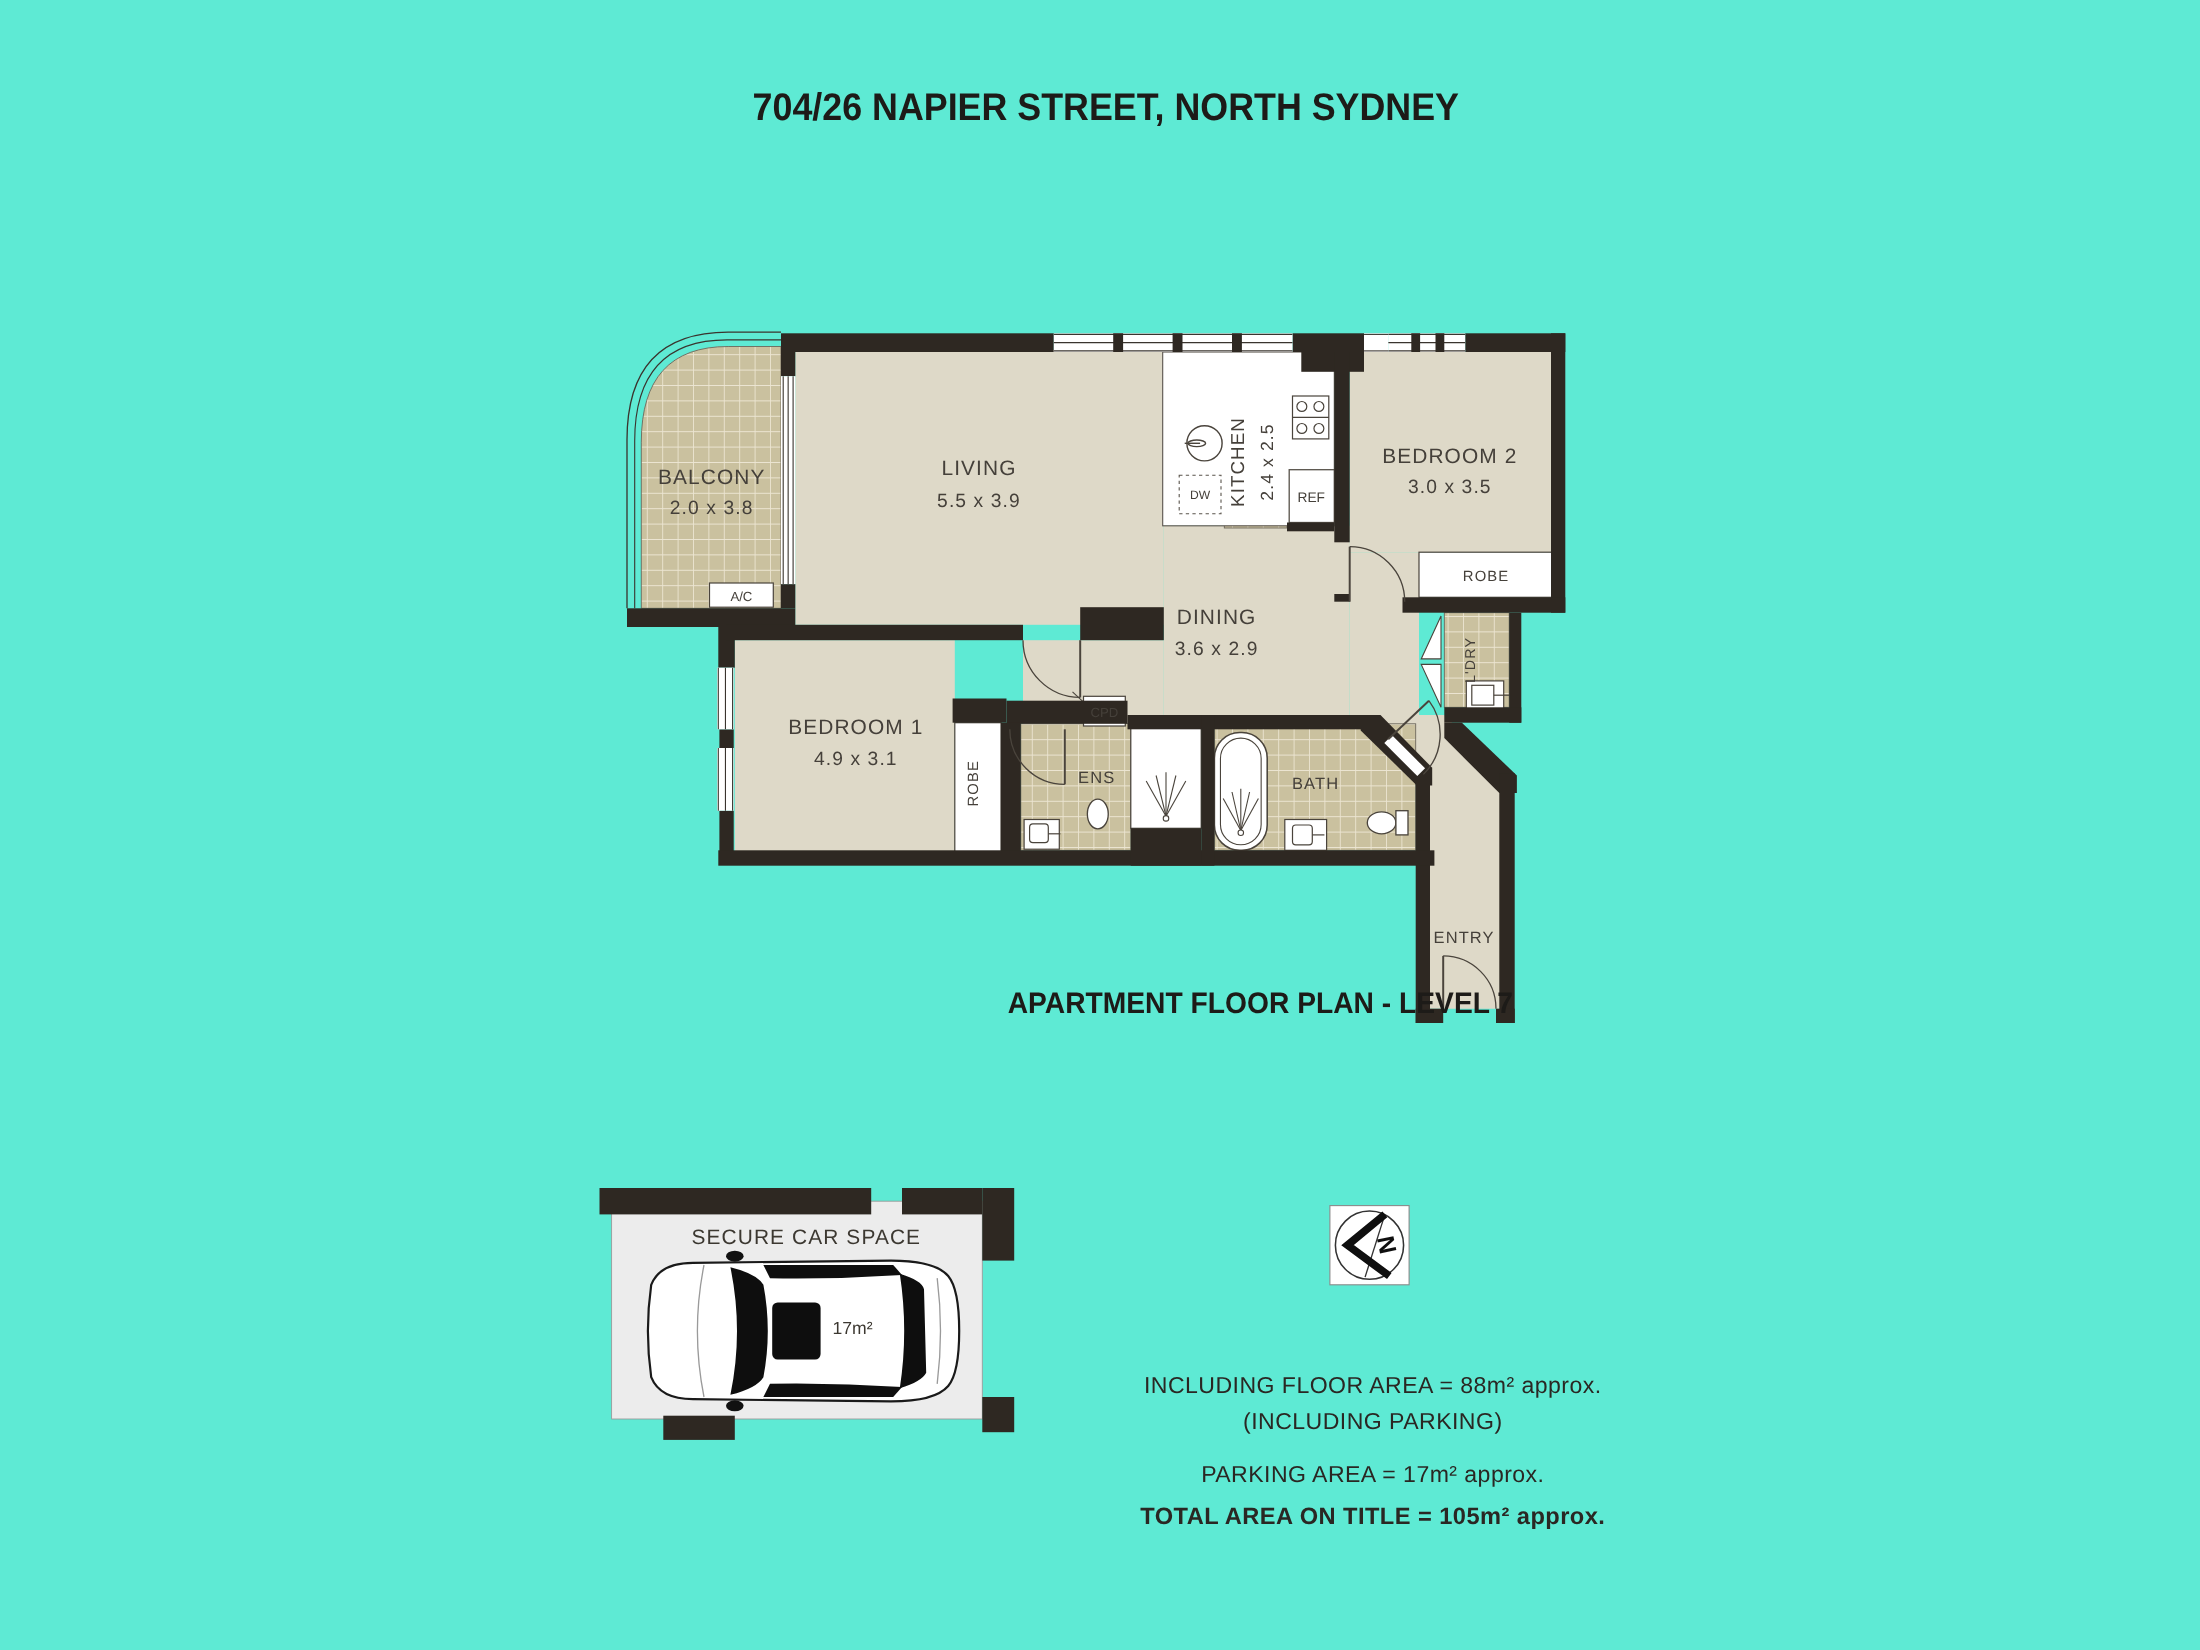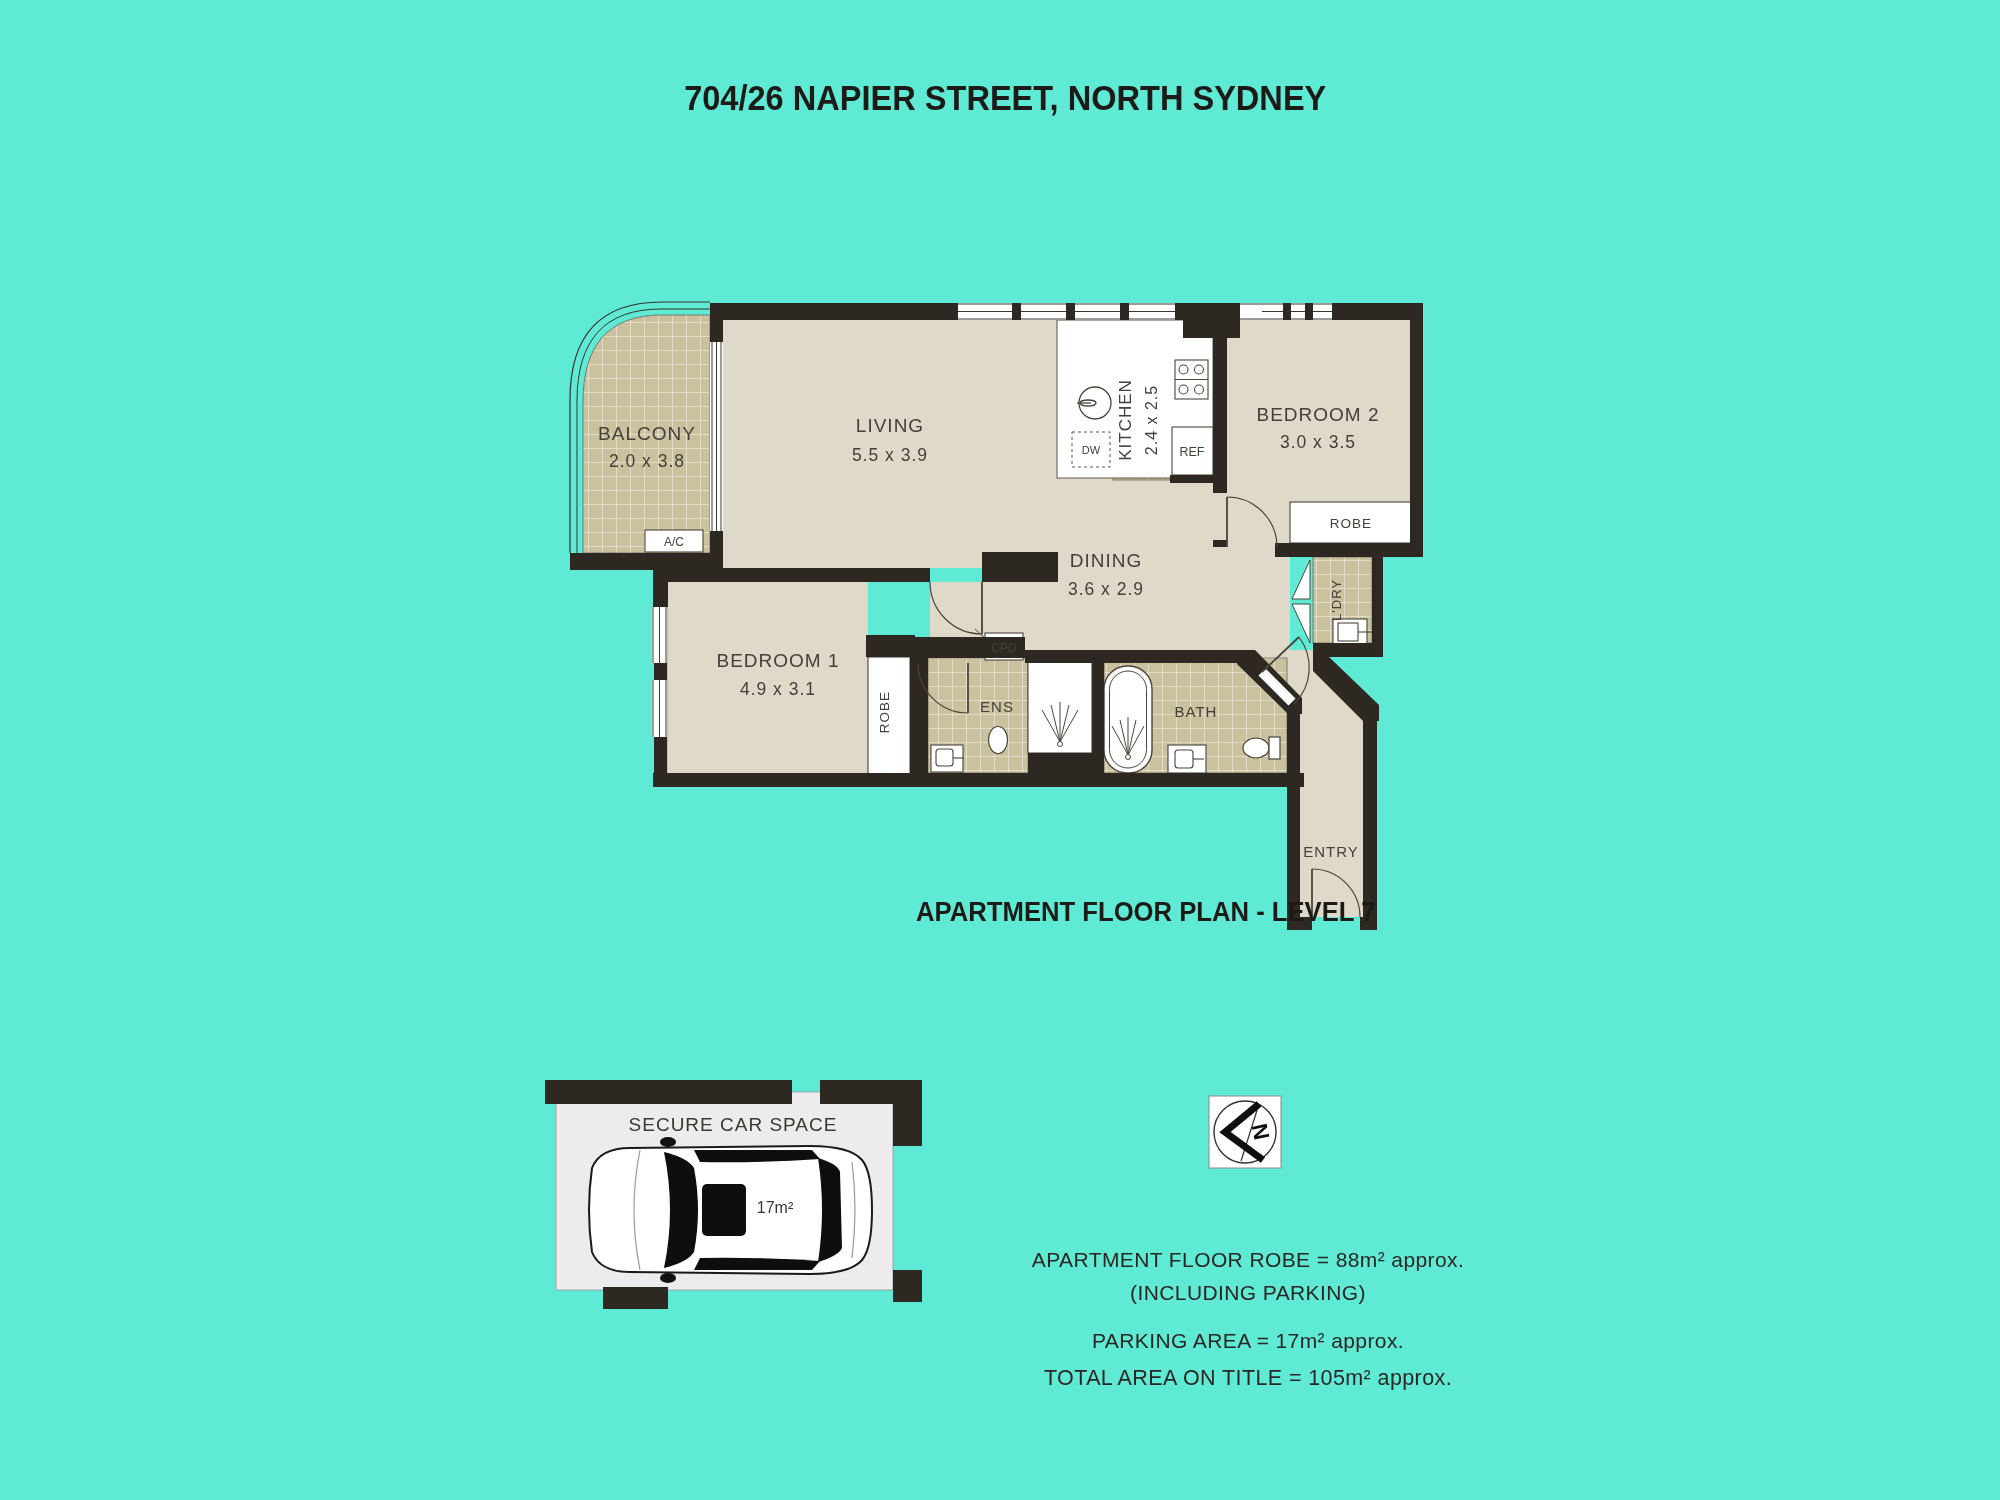--- a/index.html
+++ b/index.html
@@ -8,21 +8,21 @@
   .abs{position:absolute;}
   #title{left:0;right:0;top:78px;text-align:center;font-size:35px;font-weight:bold;
          letter-spacing:0px;color:#1d1b18;}
   #title span{display:inline-block;transform:scaleX(.93);}
   .caption{font-size:27px;font-weight:bold;color:#1d1b18;text-align:right;}
   .caption span{display:inline-block;transform:scaleX(.95);}
   #plan-caption{left:588px;top:897px;width:800px;}
   #parking-caption{left:538px;top:1338px;width:400px;}
   #areas{left:1028px;top:1248px;width:440px;text-align:center;color:#2a2723;}
   #areas .ln{font-size:21px;letter-spacing:.4px;margin:0 0 9px 0;}
-  #areas .ln.bold{font-weight:normal;font-size:21.5px;margin-top:13px;}
+  #areas .ln.bold{font-weight:bold;font-size:21.5px;margin-top:13px;}
   #disclaimer{left:300px;top:1450px;width:1400px;text-align:center;font-size:12.5px;
               line-height:15px;color:#222;}
   svg text{font-family:"Liberation Sans",sans-serif;}
 </style>
 </head>
 <body>
 
 <div id="page">
 
   <div class="abs" id="title">
@@ -278,21 +278,21 @@
 
   <svg class="abs" style="left:1205px;top:1092px" width="84" height="84" viewBox="0 0 84 84">
     <rect x="4" y="4" width="72" height="72" fill="#fff" stroke="#8a8a8a" stroke-width="1"></rect>
     <circle cx="40" cy="40" r="31" fill="none" stroke="#333" stroke-width="1.4"></circle>
     <line x1="54" y1="12" x2="36" y2="69" stroke="#333" stroke-width="1.2"></line>
     <polyline points="54,12 20,40 58,68" fill="none" stroke="#0f0f0f" stroke-width="7"></polyline>
     <text x="54" y="46" font-size="22" font-weight="bold" fill="#0f0f0f" text-anchor="middle" transform="rotate(78 54 40)">N</text>
   </svg>
 
   <div class="abs" id="areas">
-    <div class="ln">APARTMENT FLOOR ROBE = 88m² approx.</div>
+    <div class="ln">INCLUDING FLOOR AREA = 88m² approx.</div>
     <div class="ln">(INCLUDING PARKING)</div>
     <div class="ln" style="margin-top:24px">PARKING AREA = 17m² approx.</div>
     <div class="ln bold">TOTAL AREA ON TITLE = 105m² approx.</div>
   </div>
 
   <div class="abs" id="disclaimer">
   </div>
 
 </div>
 

